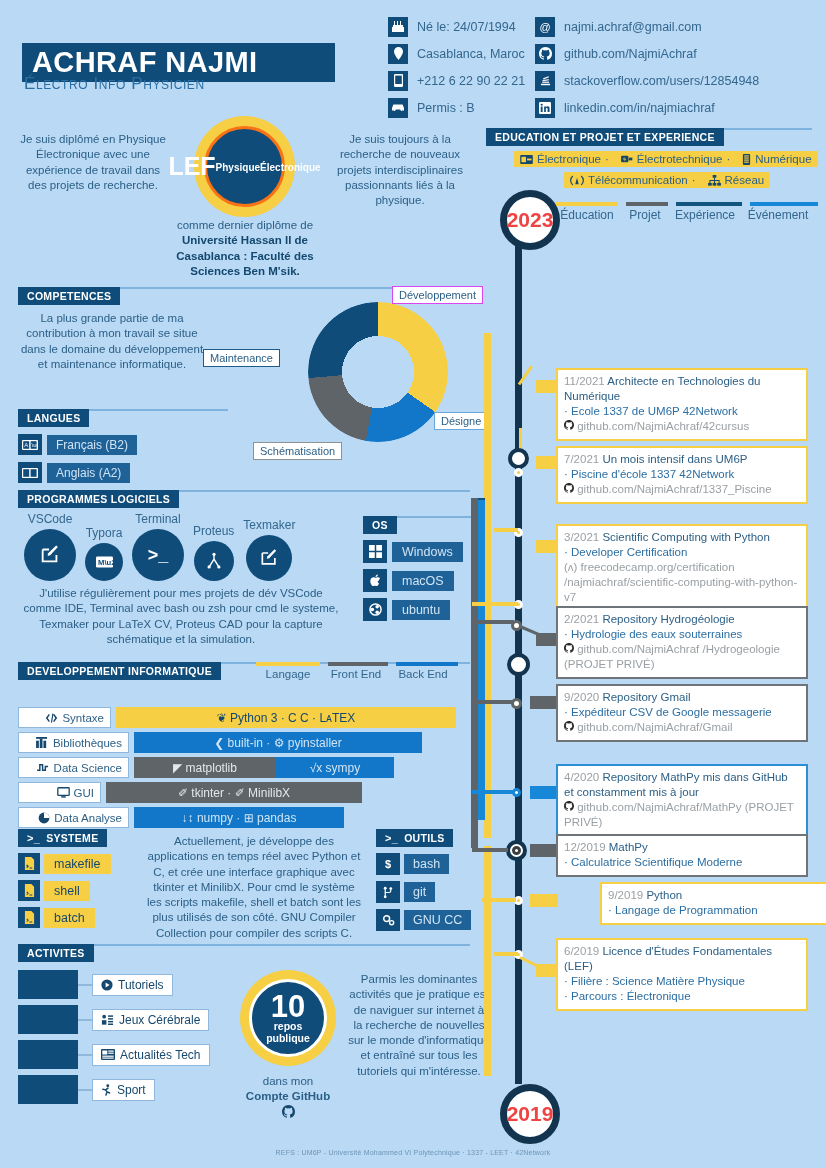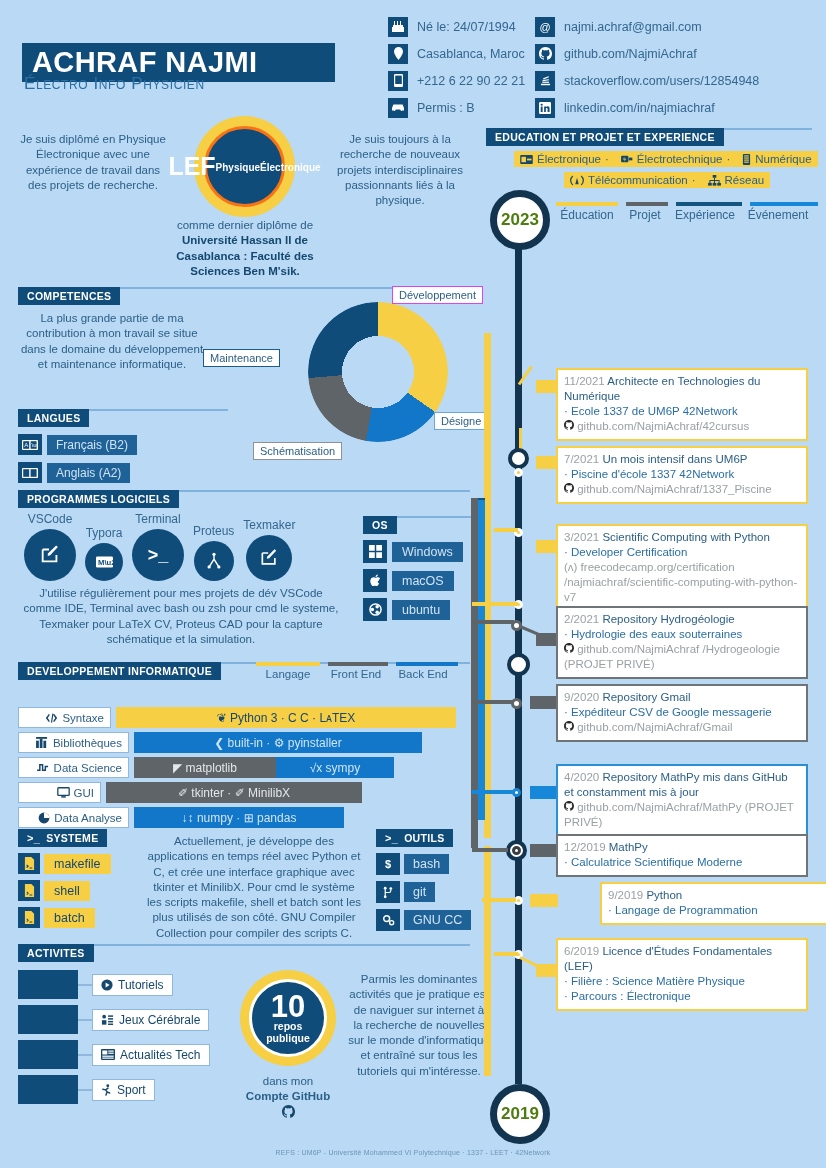--- a/index.html
+++ b/index.html
@@ -156,23 +156,23 @@
   #timeline{ position:absolute; left:486px; top:128px; width:326px; height:1010px;}
   .tl-head{ display:flex; align-items:center; width:326px;}
   .cat-bar{ background:#f6cf45; color:#2b5f86; font-size:11.5px; padding:2px 6px;
             display:flex; align-items:center; gap:4px; white-space:nowrap;}
   .tl-legend .bars{ display:flex; gap:8px; }
   .tl-legend .bars i{ display:block; height:4px; width:48px;}
   .tl-legend .labels{ display:flex; gap:6px; font-size:12px; color:#34678e; margin-top:2px;}
 
   .rail{ position:absolute; left:29px; top:86px; width:7px; bottom:54px; background:#12344f;}
   .yr{
-    position:absolute; left:4px; width:60px; height:60px; border-radius:50%;
+    position:absolute; left:14px; width:60px; height:60px; border-radius:50%;
     background:#fff; border:7px solid #12344f; display:flex; align-items:center;
-    justify-content:center; font-size:17px; font-weight:bold; color:#4d7c0f;
+    justify-content:center; font-size:21px; font-weight:bold; color:#ef4444;
   }
   #yr-top{ top:62px; }
   #yr-bot{ bottom:-6px; }
 
   .spine{ position:absolute; width:7px; }
   .card{
     position:absolute; background:#fff; font-size:11.5px; color:#2b5f86;
     padding:4px 6px 5px 6px; line-height:1.3;
   }
   .card .d{ color:#9aa0a5; }

